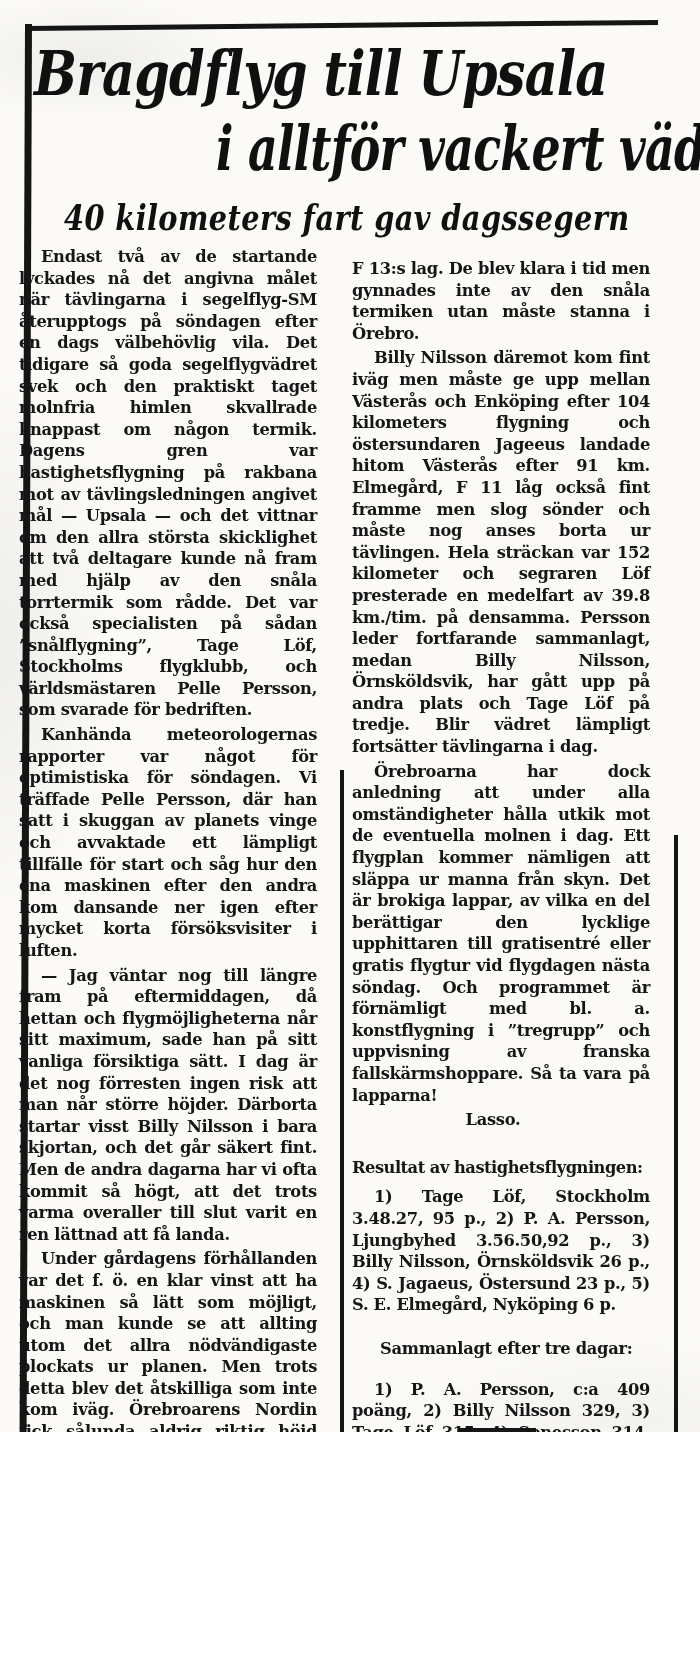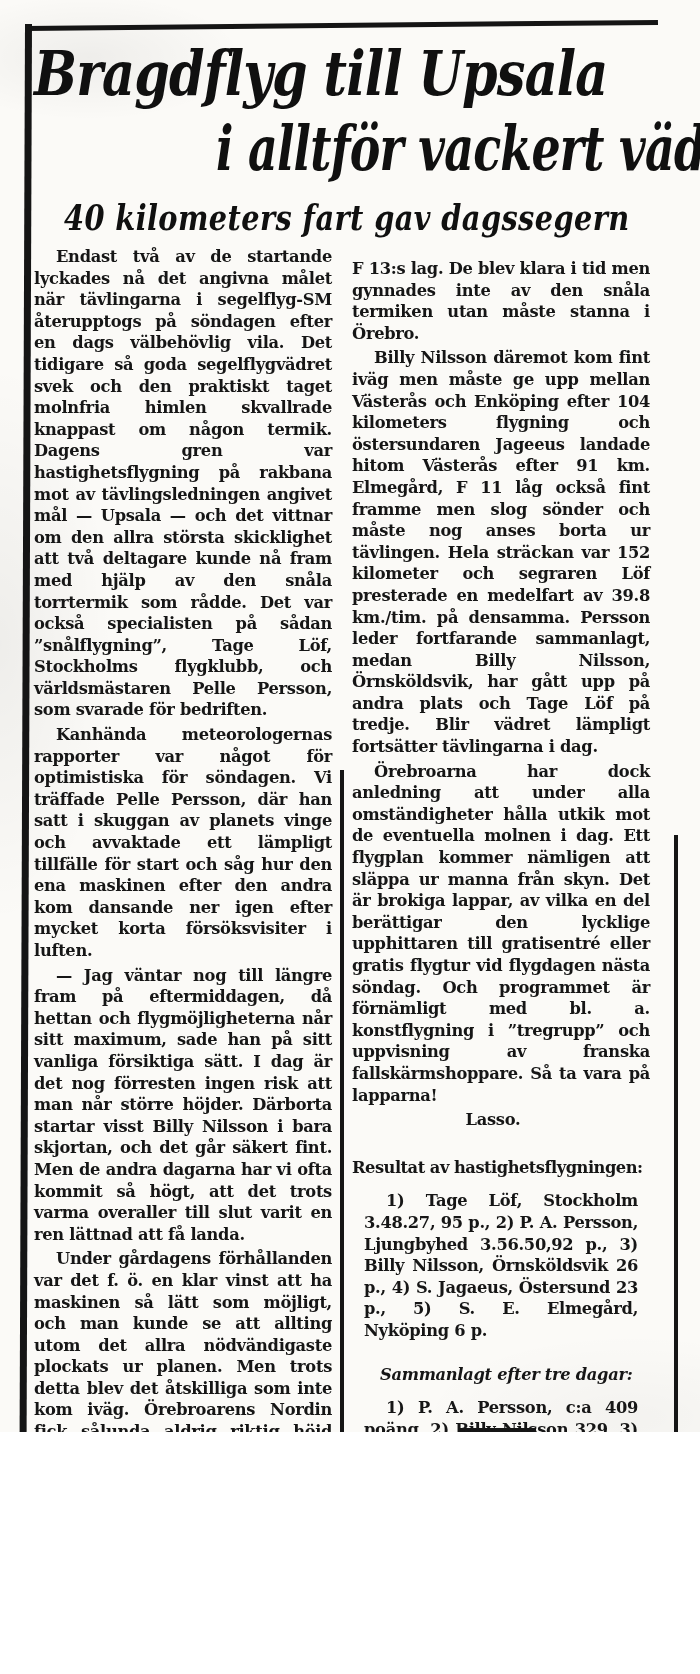--- a/index.html
+++ b/index.html
@@ -70,43 +70,42 @@
     position: absolute;
     width: 298px;
     font-family: "DejaVu Serif", serif;
     font-weight: bold;
     font-size: 16.3px;
     line-height: 21.6px;
     letter-spacing: -0.3px;
     text-align: justify;
     color: #161616;
   }
-  .col-left  { left: 34px;  top: 246px; }
+  .col-left  { left: 19px;  top: 246px; }
   .col-right { left: 352px; top: 258px; }
 
   .para { margin: 0 0 3px 0; text-indent: 22px; }
   .para.flush { text-indent: 0; }
 
   .signature {
     margin: 2px 0 0 0;
     text-align: center;
     padding-right: 16px;
   }
   .results-header {
     margin: 26px 0 8px 0;
     text-indent: 0;
     letter-spacing: -0.5px;
     white-space: nowrap;
   }
   .totals-header {
-    margin: 22px 0 8px 0;
+    margin: 22px 0 19px 0;
     text-indent: 28px;
-    font-style: italic;
   }
-  .list-para { margin: 12px; text-indent: 22px; }
+  .list-para { margin: 0; text-indent: 22px; }
 </style>
 </head>
 <body>
 
 <div id="page">
 
   <div class="rule top-rule"></div>
   <div class="rule left-border"></div>
   <div class="rule column-divider"></div>
   <div class="rule right-border"></div>

